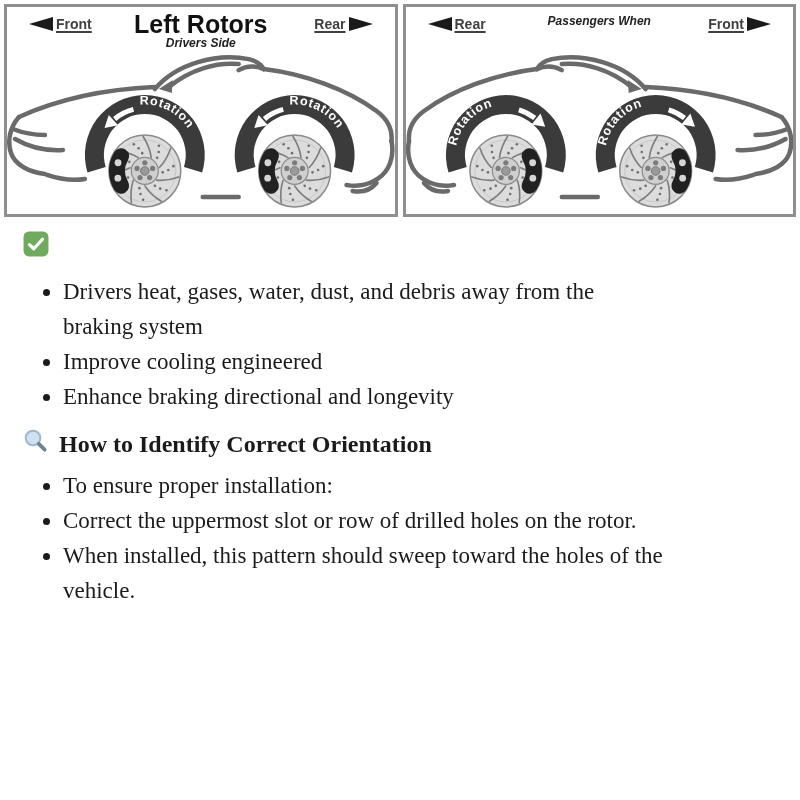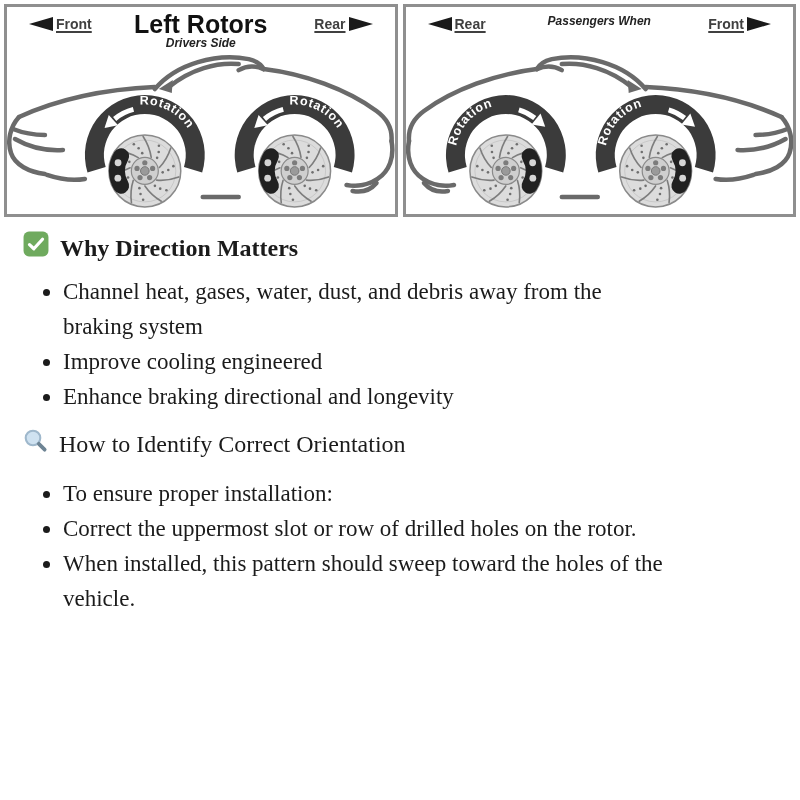--- a/index.html
+++ b/index.html
@@ -18,25 +18,25 @@
   .tri-right{border-top:7px solid transparent;border-bottom:7px solid transparent;border-left:24px solid #1a1a1a;}
   .titles{text-align:center;padding-top:6px;}
   .panel-title{font-size:25px;font-weight:bold;line-height:22px;color:#111;}
   .panel-sub{font-size:12px;font-weight:bold;font-style:italic;line-height:16px;color:#222;}
   .car-svg{display:block;width:100%;height:160px;}
 
   
   .content{padding:0 26px 0 23px;font-size:23px;}
   .intro{margin:10px 0 0;line-height:36px;white-space:pre-line;}
   .sec-head{margin:14px 0 0;font-size:24px;line-height:30px;display:flex;align-items:center;gap:11px;font-weight:bold;}
-  .sec-head.regular{font-weight:400;}
+  .sec-head.regular{font-weight:700;}
   .emoji{flex:0 0 auto;display:inline-block;}
   .lead{margin:18px 0 0;line-height:36px;}
   ul{margin:10px 0 0;padding-left:40px;}
-  ul.how{margin-top:16px;}
+  ul.how{margin-top:8px;}
   li{line-height:35px;white-space:pre-line;}
 </style>
 </head>
 <body>
 
 <div class="diagram-row">
   <div class="panel">
     <div class="panel-head">
       <span class="dir dir-left">
         <i class="tri tri-left"></i>
@@ -286,26 +286,25 @@
 
 <div class="content">
 
   <h2 class="sec-head">
     <span class="emoji">
       <svg width="26" height="26" viewBox="0 0 24 24">
         <rect x="0.5" y="0.5" width="23" height="23" rx="5" fill="#6faa5e"></rect>
         <path d="M6 12.6 L10 16.4 L18 7.6" stroke="#fff" stroke-width="3" fill="none" stroke-linecap="round" stroke-linejoin="round"></path>
       </svg>
     </span>
-    <span>Why Direction Matters</span>
   </h2>
 
 
   <ul class="why">
-    <li>Channel heat, gases, water, dust, and debris away from the
+    <li>Drivers heat, gases, water, dust, and debris away from the
 braking system</li>
     <li>Improve cooling engineered</li>
     <li>Enhance braking directional and longevity</li>
   </ul>
 
   <h2 class="sec-head regular">
     <span class="emoji">
       <svg width="25" height="25" viewBox="0 0 24 24">
         <circle cx="9.6" cy="9.6" r="7" fill="#cfe2f1" stroke="#9fb8cc" stroke-width="2"></circle>
         <line x1="15.2" y1="15.2" x2="20.8" y2="20.8" stroke="#6e8494" stroke-width="3.6" stroke-linecap="round"></line>

